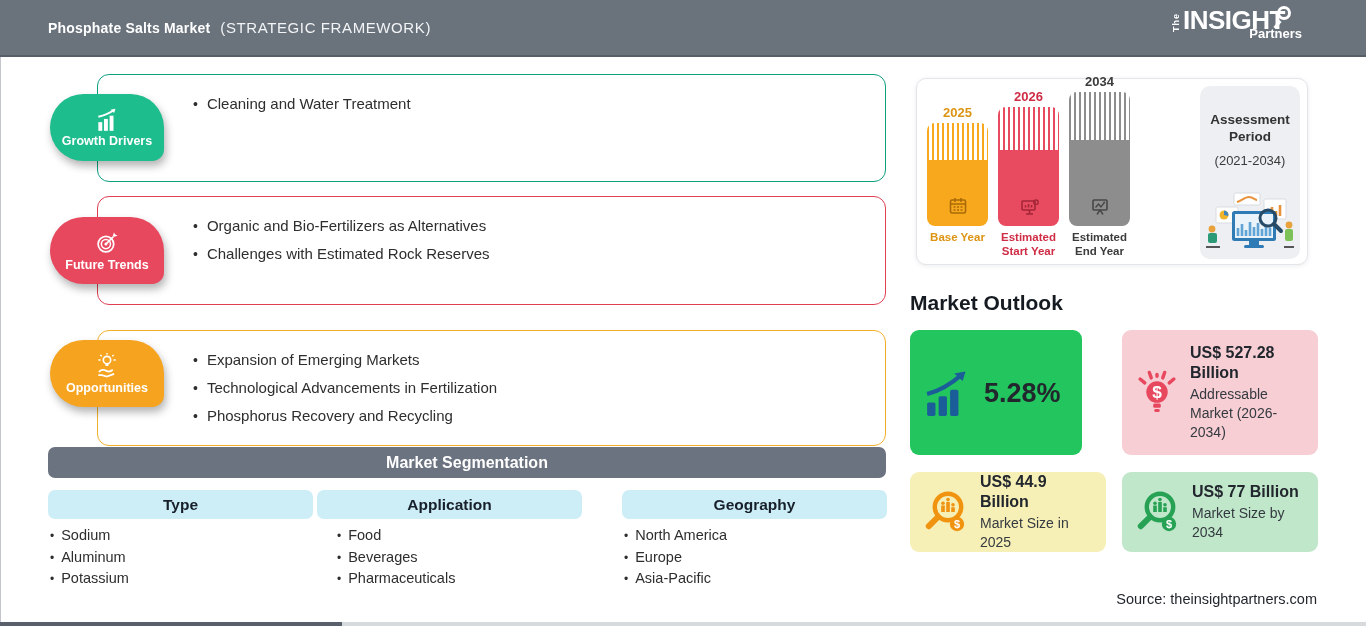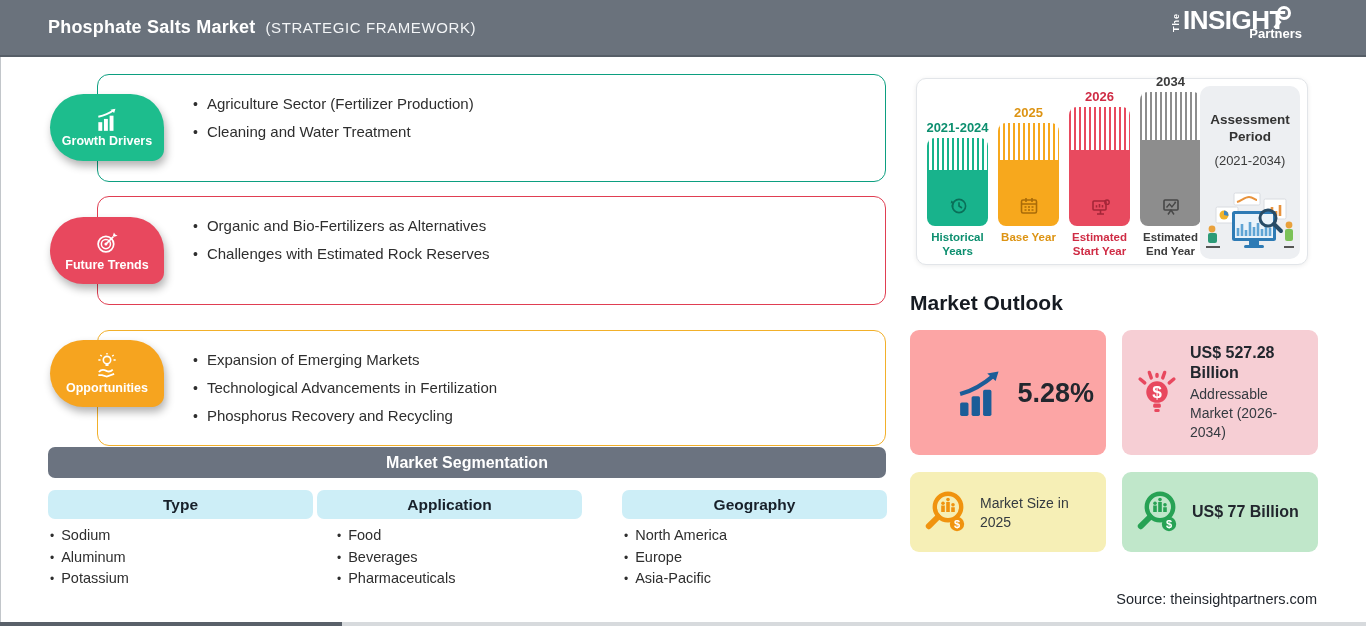--- a/index.html
+++ b/index.html
@@ -3,21 +3,21 @@
 <meta charset="utf-8">
 <style>
   * { margin:0; padding:0; box-sizing:border-box; }
   html,body { width:1366px; height:626px; overflow:hidden; background:#fff;
     font-family:"Liberation Sans", sans-serif; color:#2e2e2e; position:relative; }
 
   
   .header { position:absolute; left:0; top:0; width:1366px; height:57px;
     background:#6a727c; border-bottom:2px solid #565e67; display:flex;
     align-items:center; }
-  .header-title { margin-left:48px; color:#fff; font-size:18px; font-weight:bold; letter-spacing:.2px; }
+  .header-title { margin-left:48px; color:#fff; font-size:14px; font-weight:bold; letter-spacing:.2px; }
   .header-subtitle { color:#f2f4f6; font-size:15px; font-weight:normal; margin-left:10px; letter-spacing:.6px; }
   .logo { position:absolute; right:54px; top:9px; color:#fff; width:140px; }
   .logo-top { display:flex; align-items:flex-end; }
   .logo-the { writing-mode:vertical-rl; transform:rotate(180deg); font-size:9px; font-weight:bold; letter-spacing:1px; margin-right:2px; line-height:1; }
   .logo-insight { font-size:26px; font-weight:bold; letter-spacing:-.5px; line-height:.9; }
   .logo-ring { width:14px; height:14px; border:3px solid #fff; border-radius:50%; position:relative; top:-12px; left:-8px; }
   .logo-ring::after { content:""; position:absolute; width:3px; height:9px; background:#fff; left:-4px; top:11px; transform:rotate(40deg); }
   .logo-partners { text-align:right; font-size:13px; font-weight:bold; margin-top:-6px; padding-right:10px; }
 
   
@@ -74,21 +74,21 @@
 
   .assess { position:absolute; right:7px; top:7px; width:100px; height:173px;
     background:#edeff2; border-radius:10px; text-align:center; padding-top:25px; }
   .assess-title { font-size:13.5px; font-weight:bold; color:#333; line-height:17px; }
   .assess-range { font-size:13px; color:#3a3a3a; margin-top:8px; }
   .assess-illu { position:absolute; bottom:6px; left:4px; }
 
   
   .outlook-title { position:absolute; left:910px; top:291px; font-size:21px; font-weight:bold; color:#161b22; }
   .card { position:absolute; border-radius:9px; display:flex; align-items:center; padding:10px 12px; gap:10px; }
-  .card.blue   { left:910px;  top:330px; width:196px; height:125px; background:#fca5a5;justify-content:flex-end; }
+  .card.blue   { left:910px;  top:330px; width:172px; height:125px; background:#22c55e; }
   .card.pink   { left:1122px; top:330px; width:196px; height:125px; background:#f6ced4; }
   .card.yellow { left:910px;  top:472px; width:196px; height:80px;  background:#f6efb6; }
   .card.green  { left:1122px; top:472px; width:196px; height:80px;  background:#c0e7ca; }
   .card-value { font-size:16px; font-weight:bold; color:#22272e; line-height:20px; }
   .card.blue .card-value { font-size:27px; line-height:30px; }
   .card-label { font-size:14px; color:#343a40; line-height:19px; margin-top:2px; }
   .card-icon { flex-shrink:0; }
 
   .source { position:absolute; right:49px; top:591px; font-size:14.5px; color:#22272e; }
 
@@ -109,21 +109,20 @@
       <span class="logo-the">The</span>
       <span class="logo-insight">INSIGHT</span>
       <span class="logo-ring"></span>
     </div>
     <div class="logo-partners">Partners</div>
   </div>
 </div>
 
 <div class="fw-box b1">
   <div class="fw-list">
-    <div class="fw-item"><span class="dot">•</span><span>Agriculture Sector (Fertilizer Production)</span></div>
     <div class="fw-item"><span class="dot">•</span><span>Cleaning and Water Treatment</span></div>
   </div>
 </div>
 <div class="badge g">
   <svg width="26" height="24" viewBox="0 0 24 22">
     <rect x="4" y="13" width="3.6" height="8" fill="#fff"></rect>
     <rect x="9.2" y="10" width="3.6" height="11" fill="#fff"></rect>
     <rect x="14.4" y="7" width="3.6" height="14" fill="#fff"></rect>
     <path d="M4 8 C9 7 14 5 18.5 1.8" stroke="#fff" stroke-width="1.8" fill="none"></path>
     <path d="M19.8 0.6 l-4.6 .9 3.4 3z" fill="#fff"></path>
@@ -183,35 +182,20 @@
   <div class="seg-item"><span class="dot">•</span><span>Pharmaceuticals</span></div>
 </div>
 <div class="seg-list c3">
   <div class="seg-item"><span class="dot">•</span><span>North America</span></div>
   <div class="seg-item"><span class="dot">•</span><span>Europe</span></div>
   <div class="seg-item"><span class="dot">•</span><span>Asia-Pacific</span></div>
 </div>
 
 <div class="tl-panel">
   <div class="tl-bars">
-    <div class="tl-col bar1">
-      <div class="tl-year">2021-2024</div>
-      <div class="tl-bar">
-        <div class="tl-stripes"></div>
-        <div class="tl-solid">
-          <svg width="24" height="24" viewBox="0 0 24 24">
-            <circle cx="13" cy="12" r="6.6" stroke="#0a6f58" stroke-width="1.6" fill="none"></circle>
-            <path d="M13 8.2 v3.8 l3 2" stroke="#0a6f58" stroke-width="1.6" fill="none"></path>
-            <path d="M6.6 13.5 a6.6 6.6 0 0 1 1.2-5.2" stroke="#0a6f58" stroke-width="1.6" fill="none"></path>
-            <path d="M5.4 6.6 l2.6 2 -3.4 1z" fill="#0a6f58"></path>
-          </svg>
-        </div>
-      </div>
-      <div class="tl-label">Historical Years</div>
-    </div>
     <div class="tl-col bar2">
       <div class="tl-year">2025</div>
       <div class="tl-bar">
         <div class="tl-stripes"></div>
         <div class="tl-solid">
           <svg width="24" height="24" viewBox="0 0 24 24">
             <rect x="4.5" y="6" width="15" height="13" rx="1.5" stroke="#a96b08" stroke-width="1.6" fill="none"></rect>
             <path d="M4.5 10 h15 M9 4 v4 M15 4 v4" stroke="#a96b08" stroke-width="1.6"></path>
             <path d="M7.5 13 h2 M11 13 h2 M14.5 13 h2 M7.5 16 h2 M11 16 h2 M14.5 16 h2" stroke="#a96b08" stroke-width="1.4"></path>
           </svg>
@@ -313,37 +297,39 @@
     <circle cx="13" cy="9.5" r="6.6" fill="none" stroke="#f0930f" stroke-width="2.2"></circle>
     <path d="M10.5 12 v-3.2 M13 12 v-5 M15.5 12 v-2.4" stroke="#f0930f" stroke-width="1.8"></path>
     <circle cx="10.5" cy="7.6" r=".9" fill="#f0930f"></circle>
       <circle cx="13" cy="5.8" r=".9" fill="#f0930f"></circle>
       <circle cx="15.5" cy="8.4" r=".9" fill="#f0930f"></circle>
     <path d="M8 14.5 l-4.6 4.6" stroke="#f0930f" stroke-width="3" stroke-linecap="round"></path>
     <circle cx="17.5" cy="18" r="3.6" fill="#f0930f"></circle>
     <text x="17.5" y="20" text-anchor="middle" font-size="5.5" font-weight="bold" fill="#fff" font-family="Liberation Sans, sans-serif">$</text>
   </svg>
   <div>
+    <div class="card-value">US$ 44.9 Billion</div>
     <div class="card-label">Market Size in 2025</div>
   </div>
 </div>
 
 <div class="card green">
   <svg class="card-icon" width="48" height="48" viewBox="0 0 24 24">
     <circle cx="13" cy="9.5" r="6.6" fill="none" stroke="#27a254" stroke-width="2.2"></circle>
     <path d="M10.5 12 v-3.2 M13 12 v-5 M15.5 12 v-2.4" stroke="#27a254" stroke-width="1.8"></path>
     <circle cx="10.5" cy="7.6" r=".9" fill="#27a254"></circle>
       <circle cx="13" cy="5.8" r=".9" fill="#27a254"></circle>
       <circle cx="15.5" cy="8.4" r=".9" fill="#27a254"></circle>
     <path d="M8 14.5 l-4.6 4.6" stroke="#27a254" stroke-width="3" stroke-linecap="round"></path>
     <circle cx="17.5" cy="18" r="3.6" fill="#27a254"></circle>
     <text x="17.5" y="20" text-anchor="middle" font-size="5.5" font-weight="bold" fill="#fff" font-family="Liberation Sans, sans-serif">$</text>
   </svg>
   <div>
     <div class="card-value">US$ 77 Billion</div>
+    <div class="card-label">Market Size by 2034</div>
   </div>
 </div>
 
 <div class="source">Source: theinsightpartners.com</div>
 
 <div class="left-border"></div>
 <div class="hscroll-track">
   <div class="hscroll-thumb"></div>
 </div>
 

